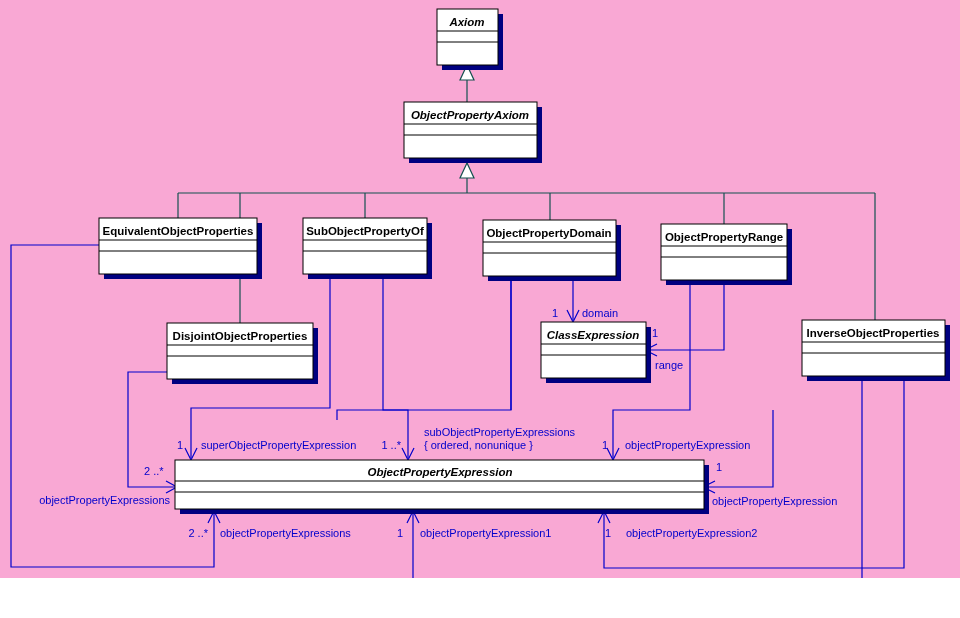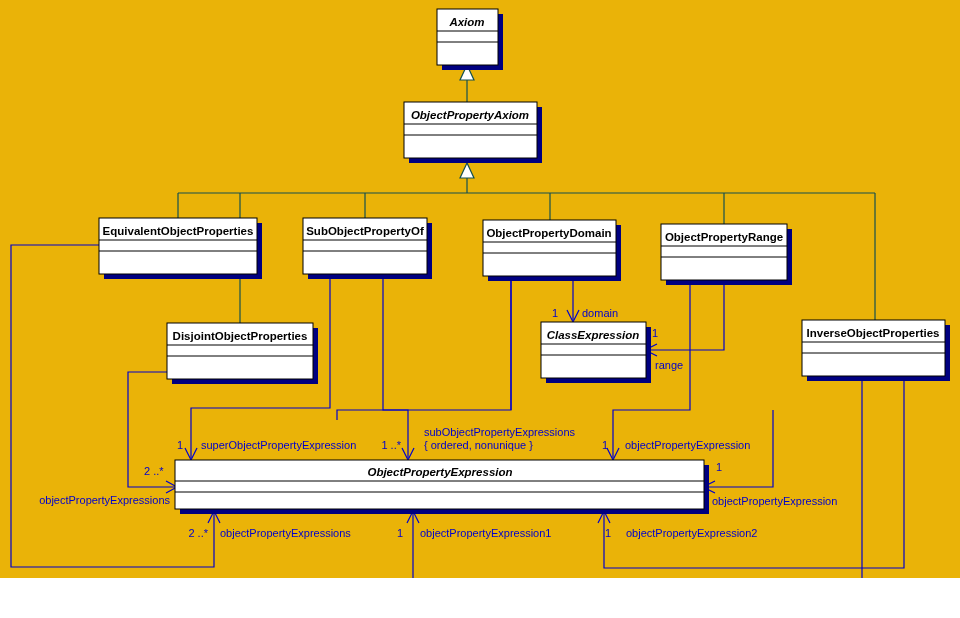--- a/index.html
+++ b/index.html
@@ -4,21 +4,21 @@
 <style>
   html, body {
     margin: 0;
     padding: 0;
     background: #ffffff;
   }
   #canvas-wrap {
     position: relative;
     width: 960px;
     height: 578px;
-    background: #eab308;
+    background: #f9a8d4;
     overflow: hidden;
     font-family: "Liberation Sans", sans-serif;
   }
   svg#diagram {
     display: block;
     width: 960px;
     height: 618px;
   }
   .cls-box-shadow { fill: #000080; }
   .cls-box-body { fill: #ffffff; stroke: #000000; stroke-width: 1; }

